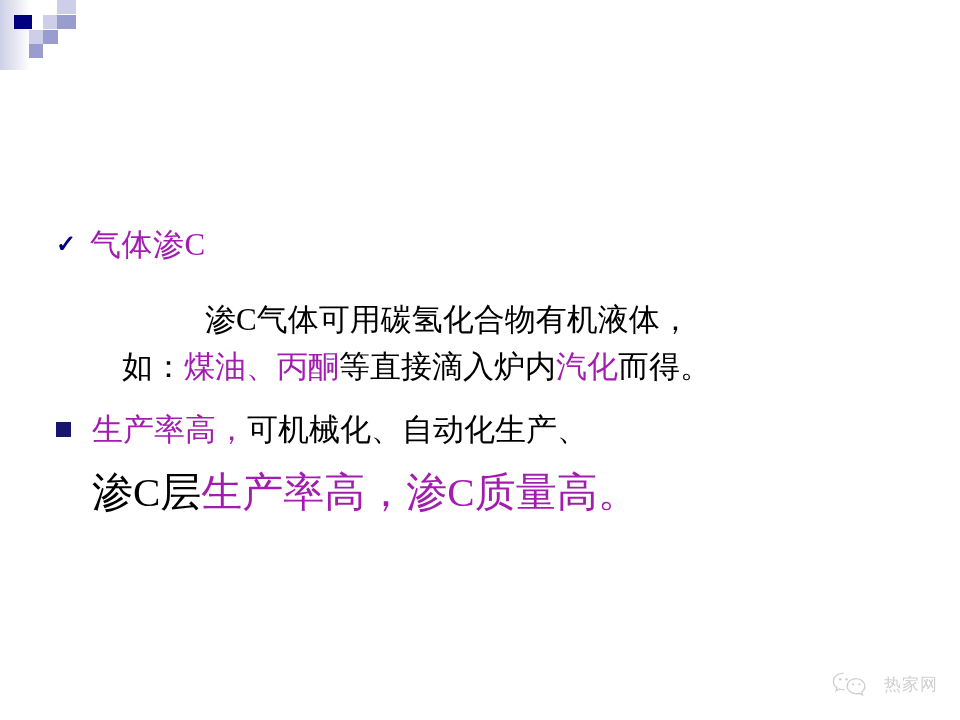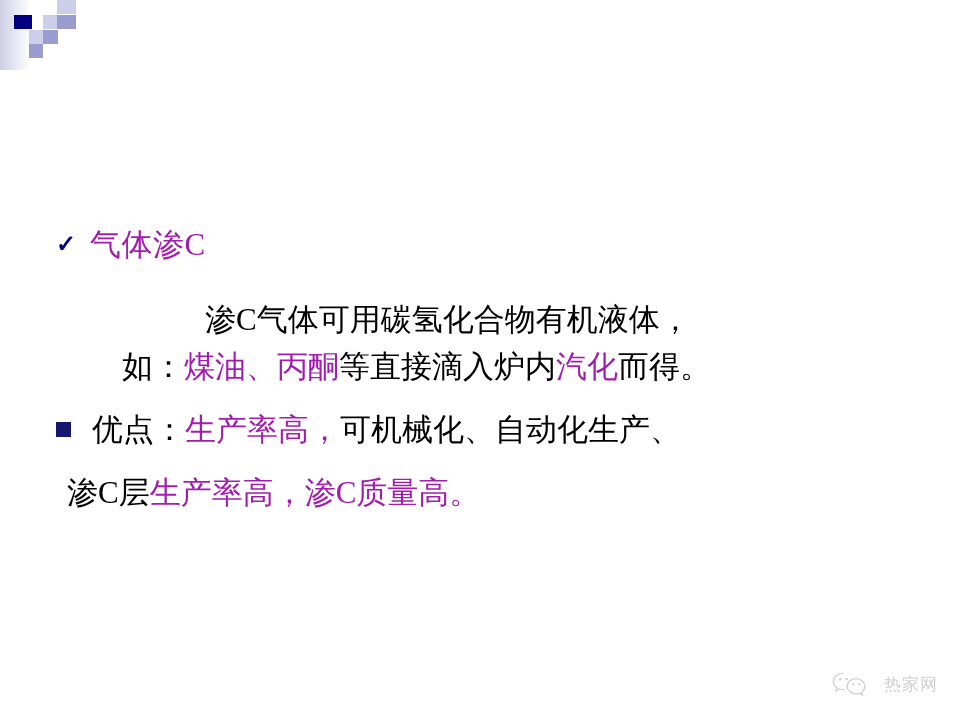--- a/index.html
+++ b/index.html
@@ -125,22 +125,22 @@
   }
   #square-icon i {
     display: block;
     width: 15px;
     height: 15px;
     background: #16166e;
   }
 
   
   #line-advantage2 {
-    margin-left: 67px;
-    font-size: 31px;
+    margin-left: 92px;
+    font-size: 41px;
     height: 62px;
     display: flex;
     align-items: center;
   }
 
   
   #watermark {
     position: absolute;
     right: 22px;
     bottom: 22px;
@@ -189,21 +189,20 @@
     <span class="blue">煤油、丙酮</span>
     <span class="black">等直接滴入炉内</span>
     <span class="blue">汽化</span>
     <span class="black">而得。</span>
   </div>
 
   <div class="line" id="line-advantage1">
     <span id="square-icon">
         <i></i>
       </span>
-    <span class="black">优点：</span>
     <span class="blue">生产率高，</span>
     <span class="black">可机械化、自动化生产、</span>
   </div>
 
   <div class="line" id="line-advantage2">
     <span class="black">渗C层</span>
     <span class="blue">生产率高，</span>
     <span class="blue">渗C质量高。</span>
   </div>
 

